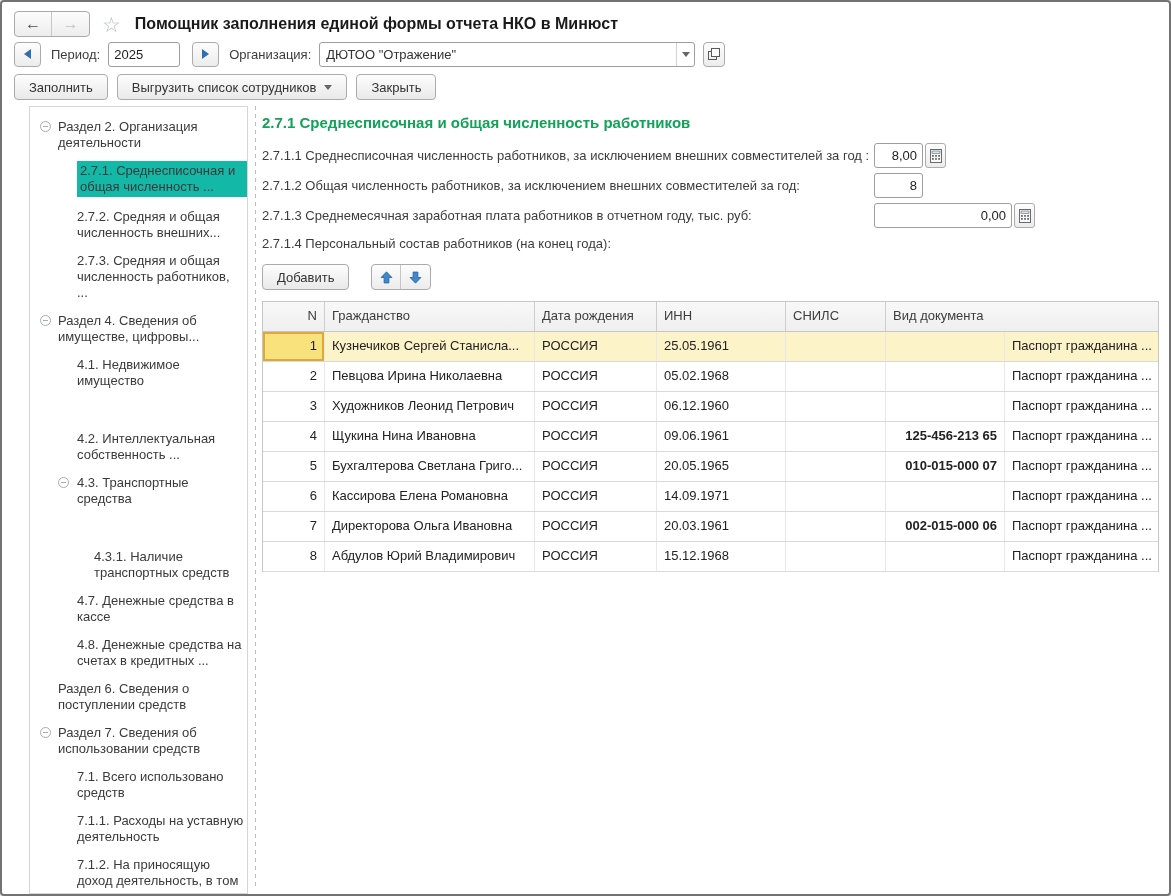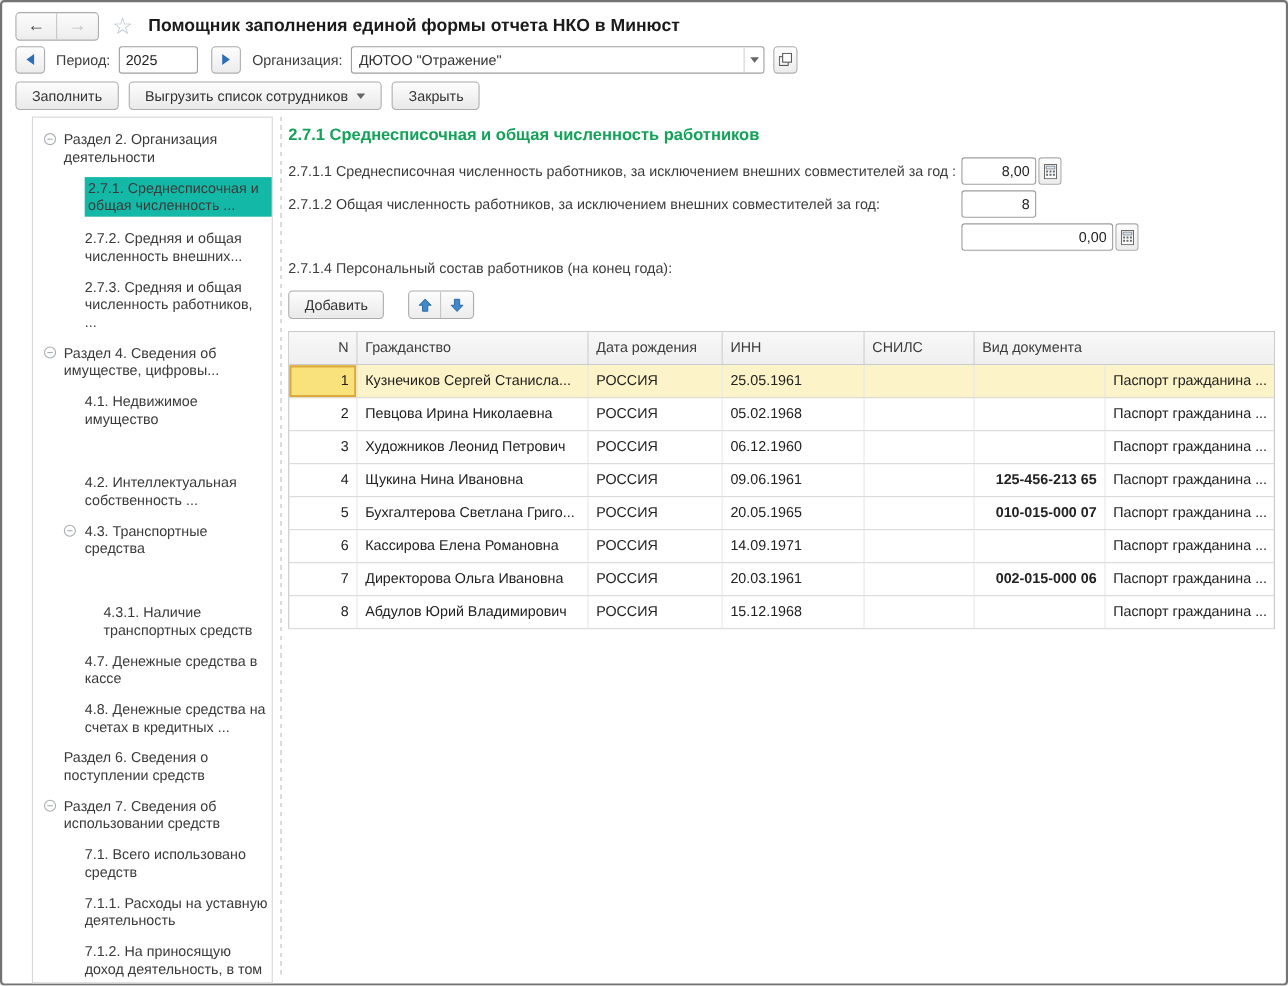--- a/index.html
+++ b/index.html
@@ -69,21 +69,21 @@
   .tree-item.selected .tree-label { background:#14b8a6; width:216px; padding:2px 3px; margin-top:-2px; }
 
   
   .main { flex:1; padding:6px 10px 0 0; position:relative; }
   .section-title { color:#12A258; font-size:15px; font-weight:bold; margin:2px 0 12px 0; }
   .field-row { position:relative; height:30px; }
   .field-label { line-height:26px; white-space:nowrap; color:#3c3c3c; }
   .field-input-wrap { position:absolute; top:0; left:612px; display:flex; }
   .num-input { height:25px; border:1px solid #9E9E9E; border-radius:3px; font-family:inherit; font-size:13px;
                color:#222; text-align:right; padding:0 5px; outline:none; }
-  .w-small { width:68px; }
+  .w-small { width:49px; }
   .w-wide  { width:138px; }
   .calc-btn { width:21px; height:25px; margin-left:2px; border:1px solid #ABABAB; border-radius:3px;
               background:linear-gradient(#FDFDFD,#ECECEC); display:flex; align-items:center; justify-content:center; cursor:pointer; }
   .list-label-row { height:26px; line-height:22px; color:#3c3c3c; }
   .table-actions { display:flex; align-items:center; height:32px; margin-top:2px; }
   .add-btn { margin-right:22px; }
   .move-group { display:flex; height:26px; border:1px solid #ABABAB; border-radius:4px;
                 background:linear-gradient(#FDFDFD,#ECECEC); overflow:hidden; }
   .move-btn { width:29px; display:flex; align-items:center; justify-content:center; cursor:pointer; }
   .move-btn:first-child { border-right:1px solid #C6C6C6; }
@@ -243,20 +243,21 @@
       </div>
 
       <div class="field-row">
         <span class="field-label">2.7.1.2 Общая численность работников, за исключением внешних совместителей за год:</span>
         <div class="field-input-wrap">
           <input class="num-input w-small" value="8" style="">
         </div>
       </div>
 
       <div class="field-row">
+        <span class="field-label">2.7.1.3 Среднемесячная заработная плата работников в отчетном году, тыс. руб:</span>
         <div class="field-input-wrap">
           <input class="num-input w-wide" value="0,00" style="">
           <div class="calc-btn">
             <svg width="12" height="14" viewBox="0 0 12 14">
               <rect x="0.5" y="0.5" width="11" height="13" fill="#F7F9FB" stroke="#6A6A6A"></rect>
               <rect x="2" y="2" width="8" height="2.6" fill="#D9E6F2" stroke="#6A6A6A" stroke-width="0.6"></rect>
               <rect x="2" y="6" width="1.8" height="1.8" fill="#6A6A6A"></rect>
                 <rect x="5.1" y="6" width="1.8" height="1.8" fill="#6A6A6A"></rect>
                 <rect x="8.2" y="6" width="1.8" height="1.8" fill="#6A6A6A"></rect>
               <rect x="2" y="9" width="1.8" height="1.8" fill="#6A6A6A"></rect>

